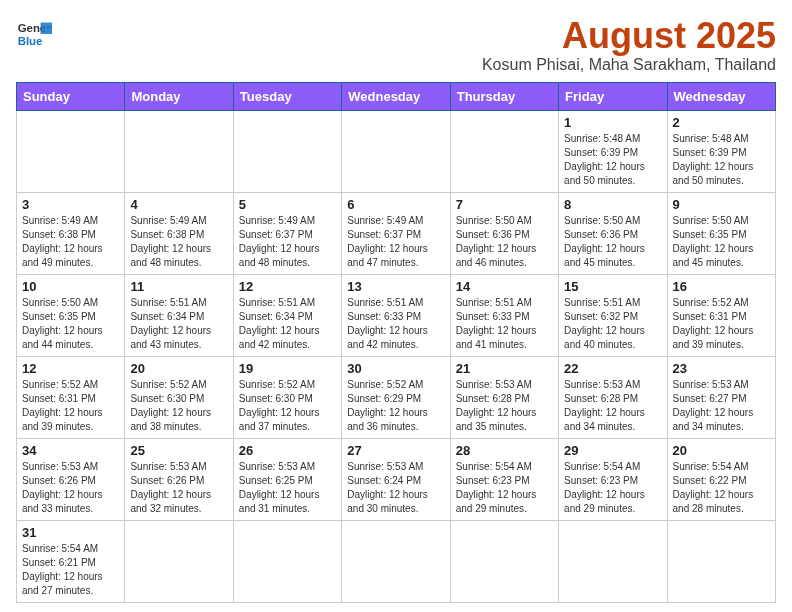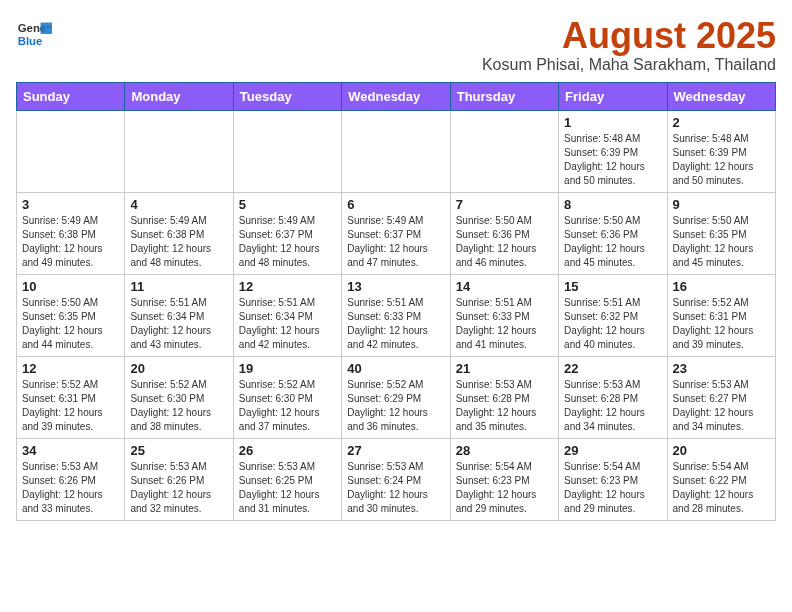--- a/index.html
+++ b/index.html
@@ -252,21 +252,21 @@
 and 38 minutes.</div>
         </td>
         <td>
           <span class="day-num">19</span>
           <div class="day-info" style="white-space: pre-line;">Sunrise: 5:52 AM
 Sunset: 6:30 PM
 Daylight: 12 hours
 and 37 minutes.</div>
         </td>
         <td>
-          <span class="day-num">40</span>
+          <span class="day-num">30</span>
           <div class="day-info" style="white-space: pre-line;">Sunrise: 5:52 AM
 Sunset: 6:29 PM
 Daylight: 12 hours
 and 36 minutes.</div>
         </td>
         <td>
           <span class="day-num">21</span>
           <div class="day-info" style="white-space: pre-line;">Sunrise: 5:53 AM
 Sunset: 6:28 PM
 Daylight: 12 hours
@@ -330,15 +330,30 @@
 Daylight: 12 hours
 and 29 minutes.</div>
         </td>
         <td>
           <span class="day-num">20</span>
           <div class="day-info" style="white-space: pre-line;">Sunrise: 5:54 AM
 Sunset: 6:22 PM
 Daylight: 12 hours
 and 28 minutes.</div>
         </td>
+      </tr>
+      <tr class="week-row">
+        <td class="last-row">
+          <span class="day-num">31</span>
+          <div class="day-info" style="white-space: pre-line;">Sunrise: 5:54 AM
+Sunset: 6:21 PM
+Daylight: 12 hours
+and 27 minutes.</div>
+        </td>
+        <td class="empty last-row"></td>
+        <td class="empty last-row"></td>
+        <td class="empty last-row"></td>
+        <td class="empty last-row"></td>
+        <td class="empty last-row"></td>
+        <td class="empty last-row"></td>
       </tr>
     </tbody>
 </table>
 
 </body></html>

